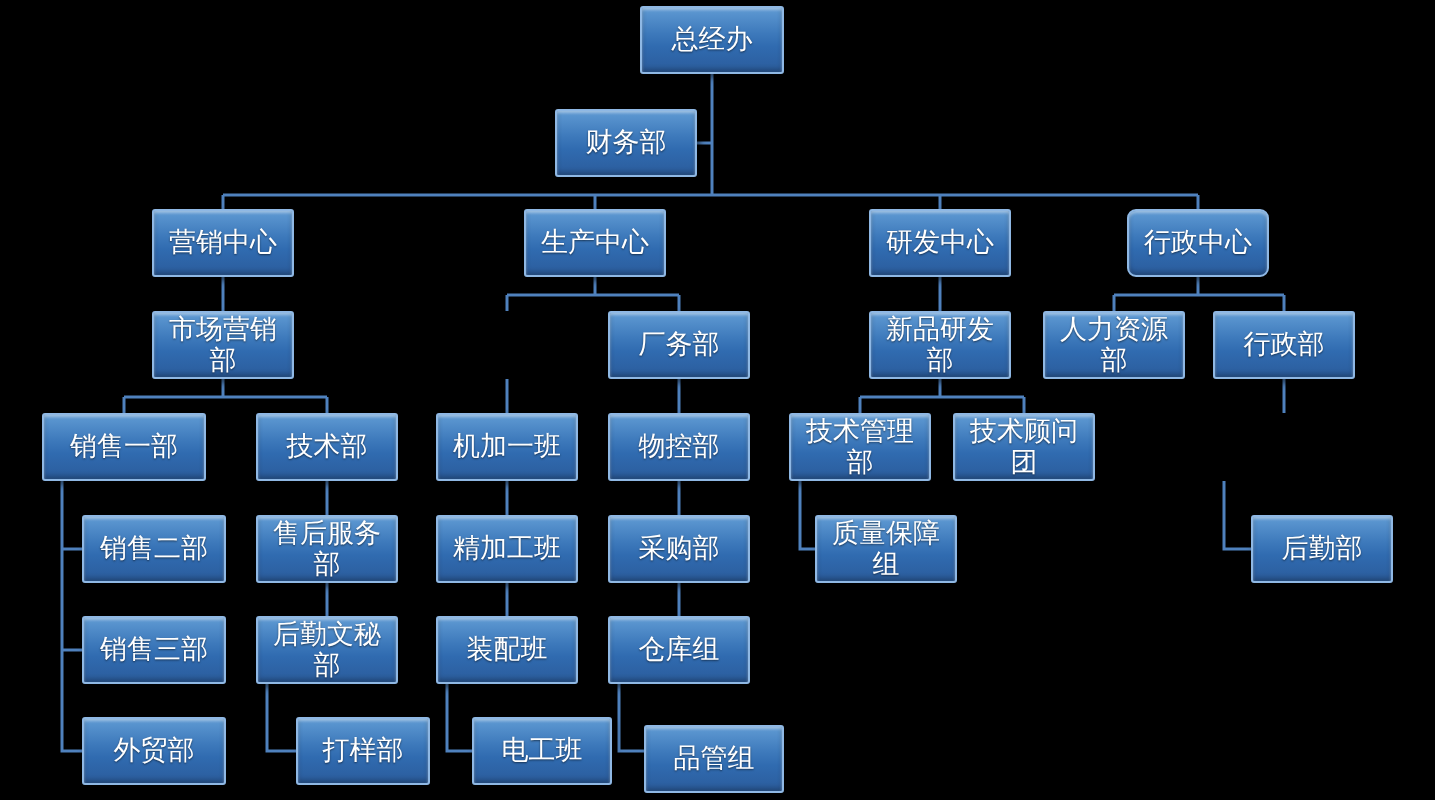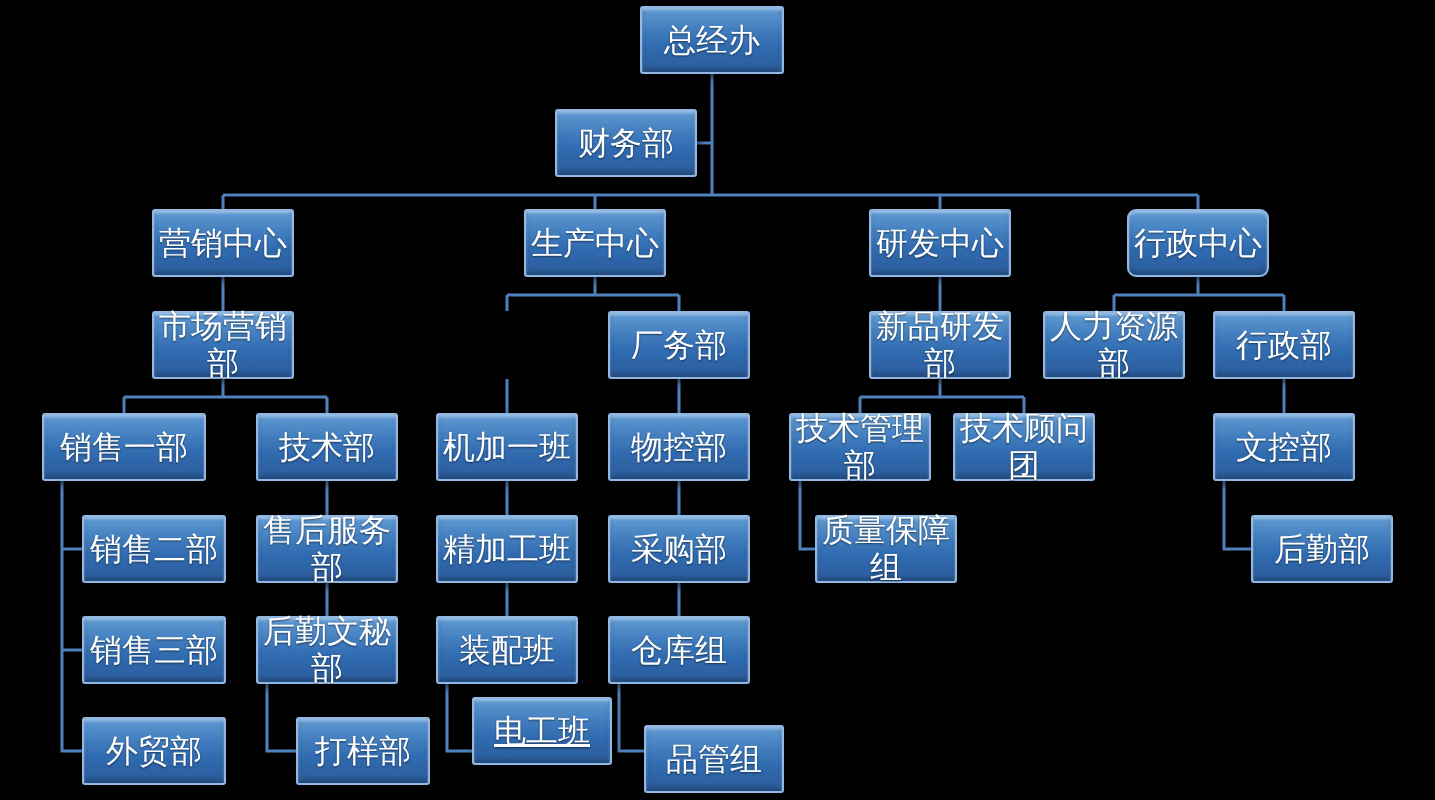--- a/index.html
+++ b/index.html
@@ -33,21 +33,21 @@
     width: 142px;
     height: 68px;
     border: 2px solid #8fb8e4;
     border-radius: 3px;
     background: linear-gradient(180deg, #5f9ad3 0%, #3d79bb 40%, #306bb0 60%, #2b5c9c 100%);
     color: #ffffff;
     display: flex;
     align-items: center;
     justify-content: center;
     text-align: center;
-    font-size: 32px;
+    font-size: 27px;
     line-height: 1.15;
     white-space: pre-line;
     text-shadow: 0 1px 2px rgba(0,0,0,0.55);
     box-shadow: inset 0 2px 3px rgba(255,255,255,0.40),
                 inset 0 -3px 5px rgba(0,0,0,0.25),
                 3px 4px 6px rgba(0,0,0,0.55);
   }
 </style>
 </head>
 <body>
@@ -117,34 +117,33 @@
   <div class="node" style="left:256px;top:515px;">售后服务
 部</div>
   <div class="node" style="left:256px;top:616px;">后勤文秘
 部</div>
   <div class="node" style="left:296px;top:717px;width:134px;">打样部</div>
 
   <div class="node" style="left:608px;top:311px;">厂务部</div>
   <div class="node" style="left:436px;top:413px;">机加一班</div>
   <div class="node" style="left:436px;top:515px;">精加工班</div>
   <div class="node" style="left:436px;top:616px;">装配班</div>
-  <div class="node" style="left:472px;top:697px;width:140px;text-decoration:underline;">电工班</div>
+  <div class="node" style="left:472px;top:717px;width:140px;">电工班</div>
   <div class="node" style="left:608px;top:413px;">物控部</div>
   <div class="node" style="left:608px;top:515px;">采购部</div>
   <div class="node" style="left:608px;top:616px;">仓库组</div>
   <div class="node" style="left:644px;top:717px;width:140px;margin-top:8px;">品管组</div>
 
   <div class="node" style="left:869px;top:311px;">新品研发
 部</div>
   <div class="node" style="left:789px;top:413px;">技术管理
 部</div>
   <div class="node" style="left:953px;top:413px;">技术顾问
 团</div>
   <div class="node" style="left:815px;top:515px;">质量保障
 组</div>
 
   <div class="node" style="left:1043px;top:311px;">人力资源
 部</div>
   <div class="node" style="left:1213px;top:311px;">行政部</div>
-  <div class="node" style="left:1213px;top:413px;">文控部</div>
   <div class="node" style="left:1251px;top:515px;">后勤部</div>
 
 </div>
 
 </body></html>

